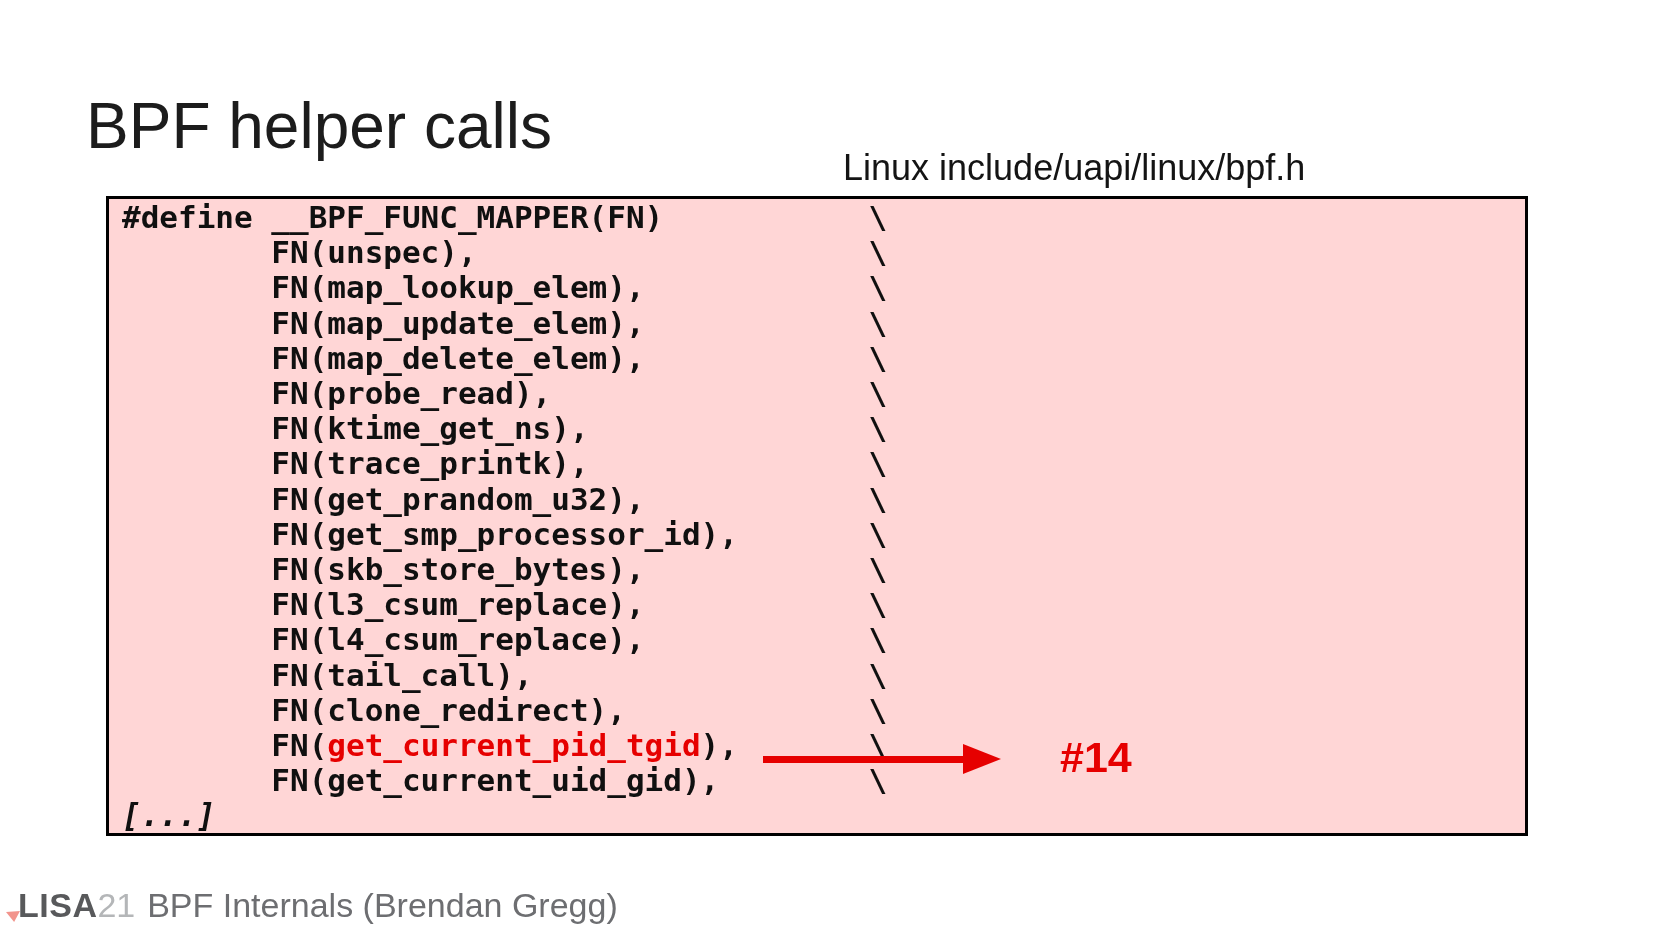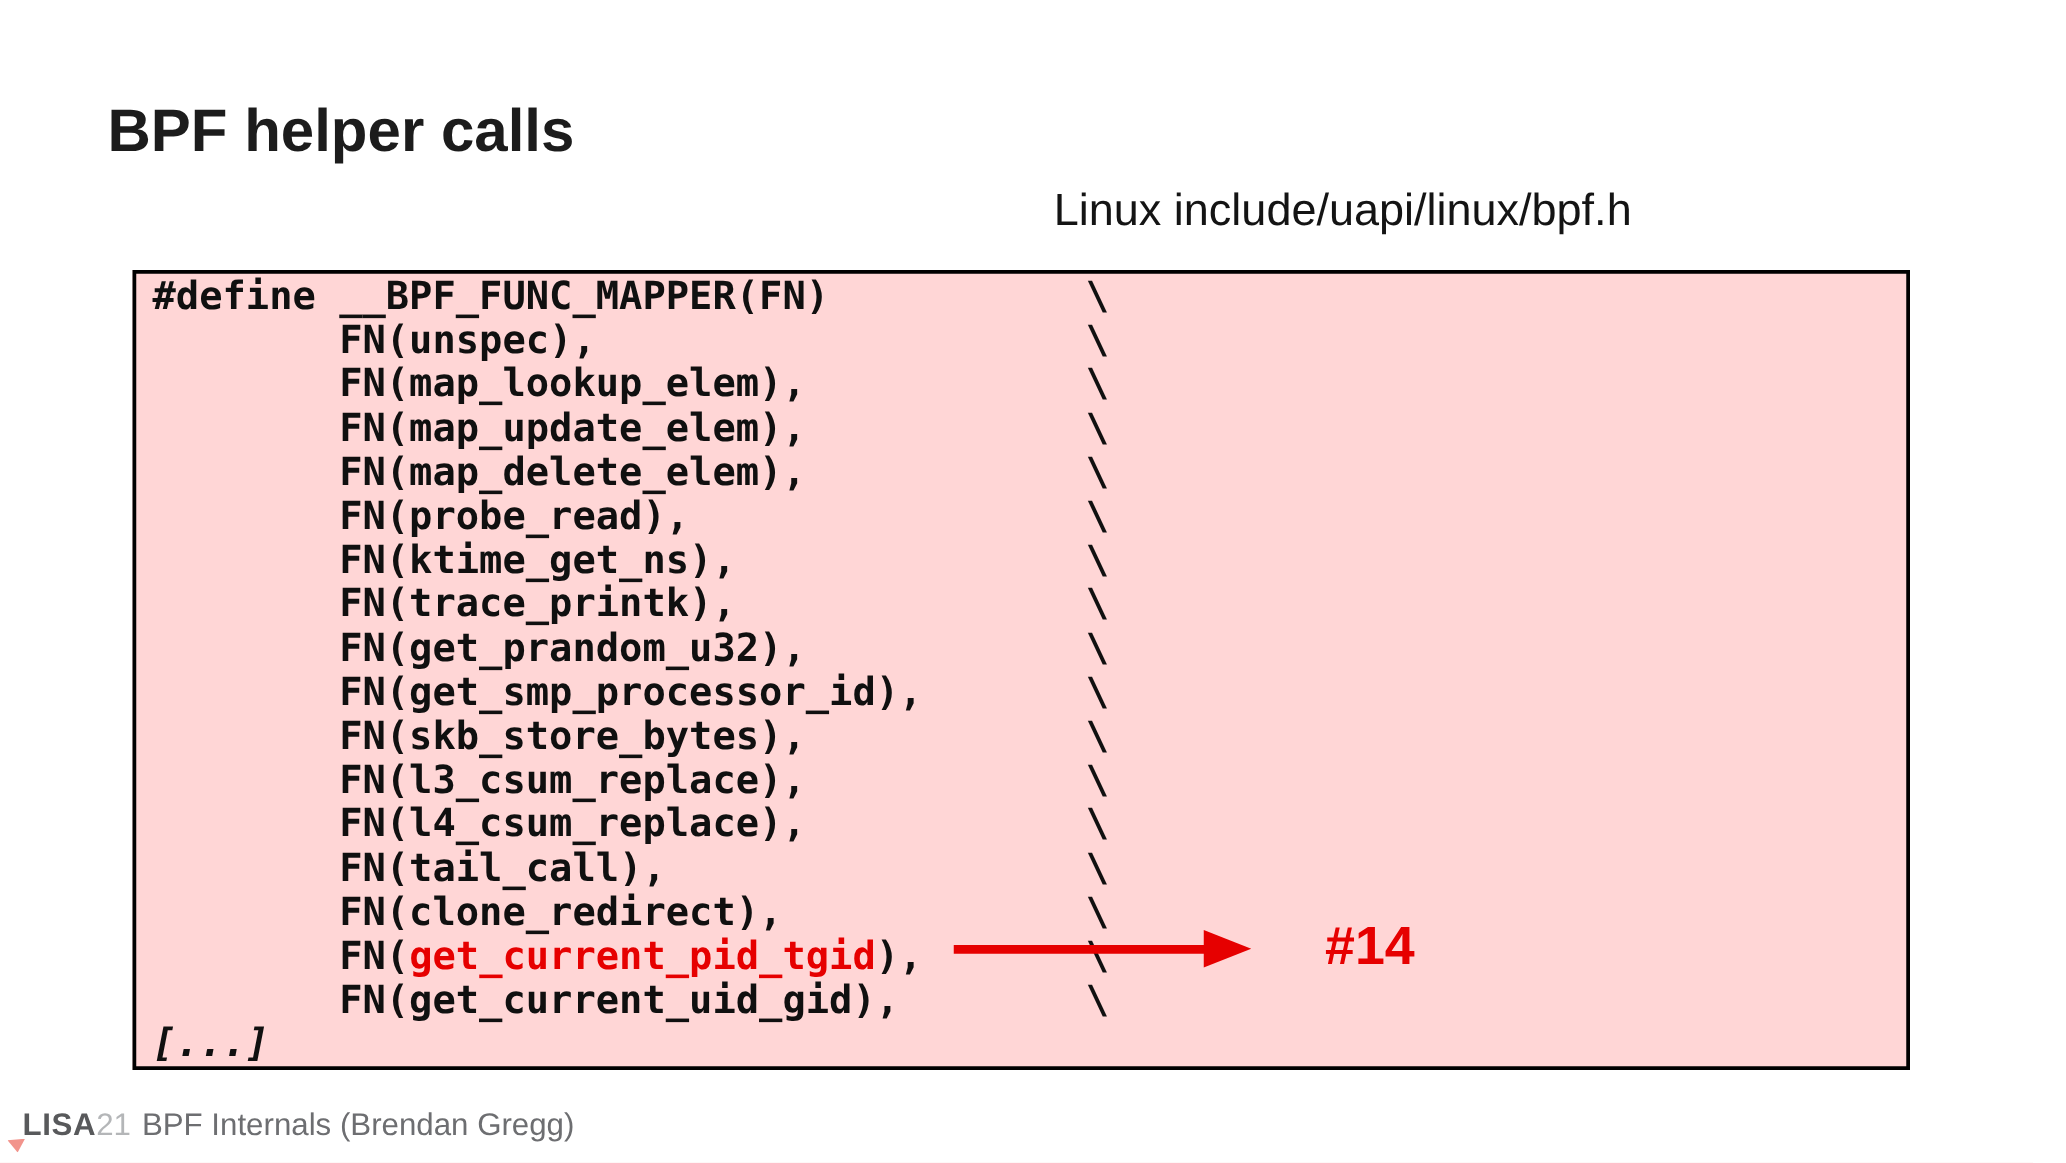--- a/index.html
+++ b/index.html
@@ -6,35 +6,35 @@
   .slide{
     position:relative;
     width:1653px;height:930px;
     background:#ffffff;
     overflow:hidden;
     font-family:"Liberation Sans",sans-serif;
   }
   .title{
     position:absolute;
     left:86px;top:46px;
-    font-size:48px;
-    font-weight:700;
+    font-size:64px;
+    font-weight:400;
     color:#1c1c1c;
     white-space:nowrap;
   }
   .src-label{
     position:absolute;
     left:843px;top:147px;
     font-size:36px;
     color:#141414;
     white-space:nowrap;
   }
   .code-box{
     position:absolute;
-    left:106px;top:216px;
+    left:106px;top:196px;
     width:1422px;height:640px;
     box-sizing:border-box;
     background:var(--code-bg,#ffd6d6);
     border:3px solid #000000;
     overflow:hidden;
   }
   .code-box pre{
     margin:0;
     padding:1px 0 0 13px;
     font-family:"DejaVu Sans Mono",monospace;
@@ -65,21 +65,21 @@
     left:1016px;top:733px;
     font-size:43px;
     font-weight:bold;
     color:var(--accent-red,#e60000);
     white-space:nowrap;
     margin-left:44px;
   }
   .footer{
     position:absolute;
     left:18px;top:886px;
-    font-size:25px;
+    font-size:34px;
     color:#6d6e71;
     white-space:nowrap;
     text-align:right;
   }
   .brand{font-weight:bold;color:#58595b;letter-spacing:0.5px;}
   .brand-suffix{color:#b4b6b8;}
   .footer-text{margin-left:0.35em;}
   .logo-mark{
     position:absolute;
     left:6px;top:911px;

